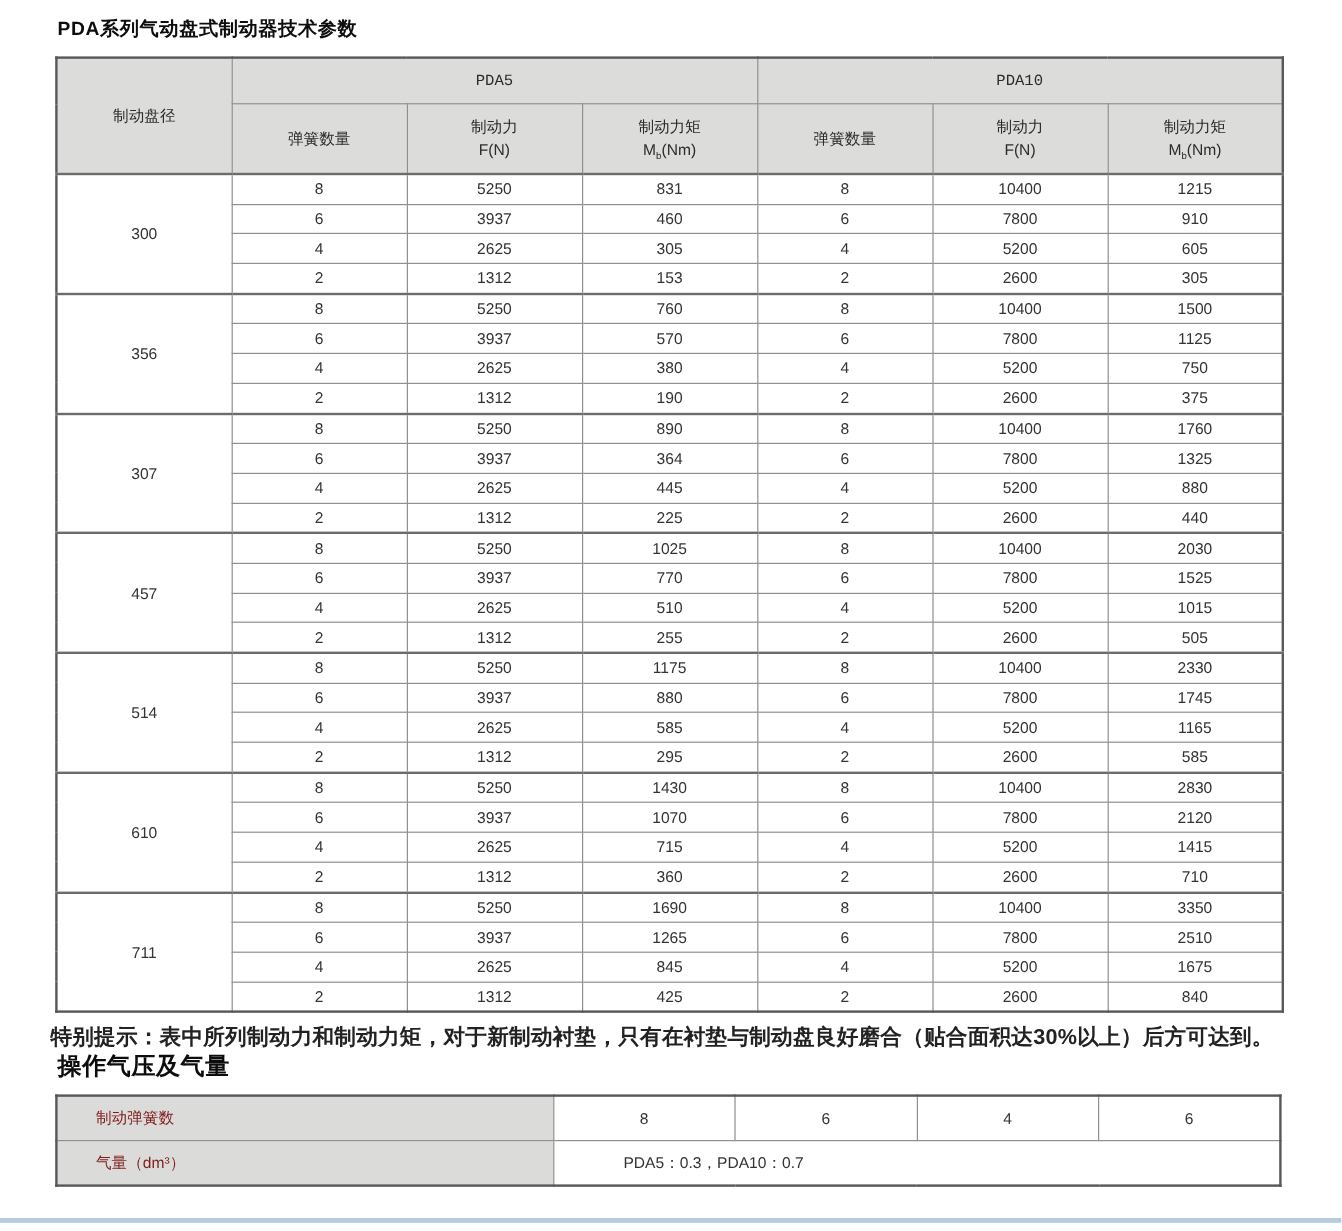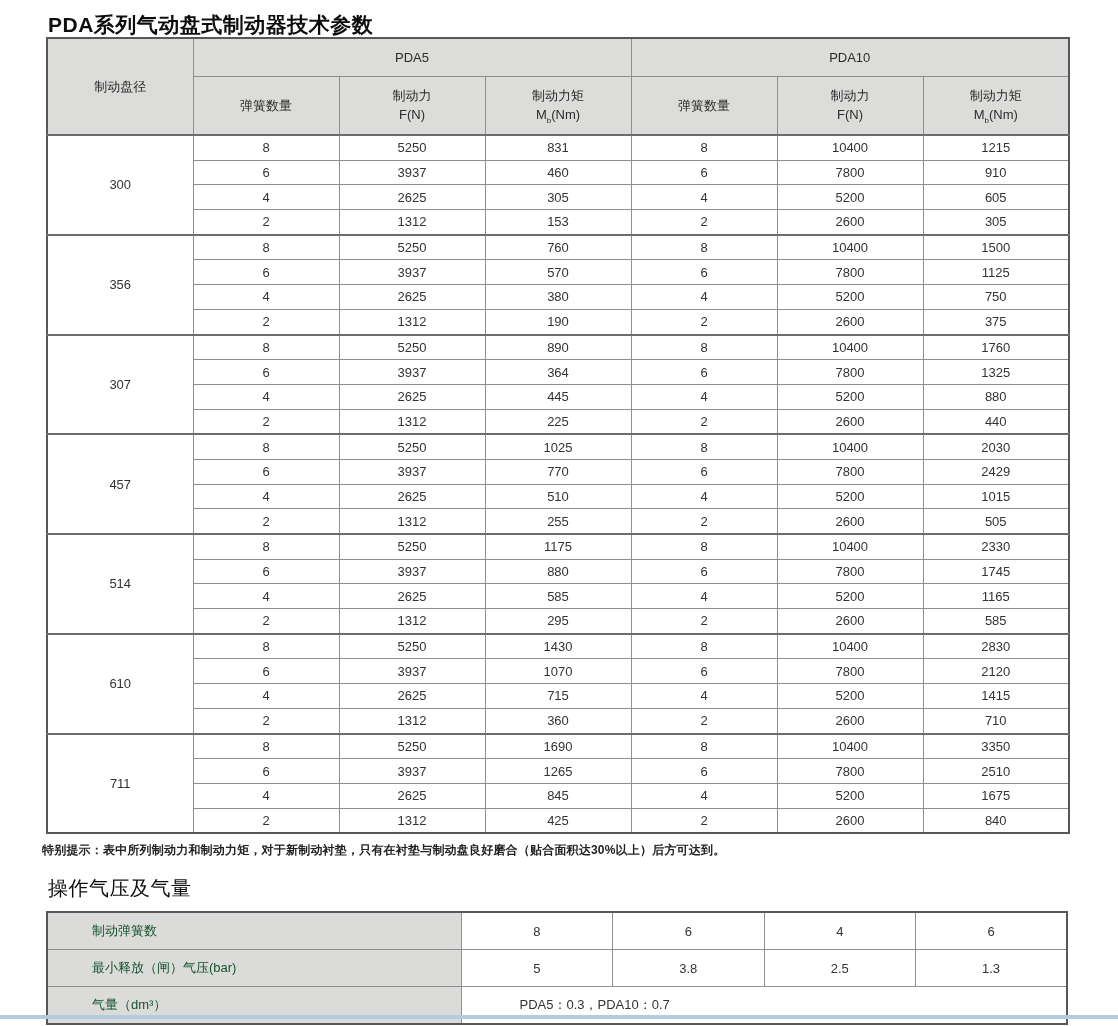--- a/index.html
+++ b/index.html
@@ -2,60 +2,60 @@
 <html><head>
 <meta charset="utf-8">
 <style>
   html,body{margin:0;padding:0;}
   body{
     width:1118px;height:1026px;position:relative;background:#ffffff;
     font-family:"Liberation Sans",sans-serif;color:#333;overflow:hidden;
   }
   .page{padding:13px 0 0 46px;}
   h1.sec-title{
-    font-size:21px;line-height:24px;font-weight:bold;color:#0d0d0d;
-    margin:0 0 0 2px;letter-spacing:.5px;
+    font-size:16px;line-height:24px;font-weight:bold;color:#0d0d0d;
+    margin:0 0 10px 2px;letter-spacing:.5px;
   }
   h2.sec-title{
-    font-size:20px;line-height:23px;font-weight:normal;color:#0d0d0d;
-    margin:18px 0 11px 2px;letter-spacing:.5px;
+    font-size:20px;line-height:23px;font-weight:bold;color:#0d0d0d;
+    margin:2px 0 11px 2px;letter-spacing:.5px;
   }
   
   table.spec{
     border-collapse:collapse;table-layout:fixed;width:1024px;
     border:2px solid #58585a;
   }
   table.spec th,table.spec td{
     border:1px solid #8f8f8f;text-align:center;vertical-align:middle;
     font-size:13px;color:#333;padding:0;font-weight:normal;
   }
   table.spec thead th{background:#dcdcda;color:#2b2b2b;}
-  table.spec thead tr.hrow1 th{height:37px;}
+  table.spec thead tr.hrow1 th{height:37px;font-family:Liberation Mono, monospace;}
   table.spec thead tr.hrow2 th{height:57px;}
   table.spec thead{border-bottom:2px solid #58585a;}
   table.spec tbody td{height:23.7px;line-height:1;}
   table.spec tbody tr.group-start td{border-top:2px solid #6c6c6e;}
   table.spec .l{display:block;line-height:1.45;}
   table.spec sub{font-size:8px;line-height:1;}
   
   p.note{
-    margin:8px 0 0 -4px;font-size:12px;font-weight:bold;color:#222;
+    margin:8px 0 0 -4px;font-size:18px;font-weight:bold;color:#222;
     letter-spacing:.2px;
   }
   
   table.press{
     border-collapse:collapse;table-layout:fixed;width:1022px;
     border:2px solid #58585a;
   }
   table.press td{
     border:1px solid #8f8f8f;font-size:13px;color:#333;height:36px;
     text-align:center;vertical-align:middle;padding:0;
   }
   table.press td.label{
-    background:#dbdbd9;text-align:left;padding-left:44px;color:#14532d;
+    background:#dbdbd9;text-align:left;padding-left:32px;color:#7f1d1d;
   }
   table.press td.span-val{text-align:left;padding-left:58px;}
   .bottom-line{
     position:absolute;left:0;top:1015px;width:1118px;height:4px;
     background:#b5cbdf;
   }
 </style>
 </head>
 <body>
 
@@ -208,21 +208,21 @@
           <td>8</td>
           <td>10400</td>
           <td>2030</td>
         </tr>
         <tr>
           <td>6</td>
           <td>3937</td>
           <td>770</td>
           <td>6</td>
           <td>7800</td>
-          <td>2429</td>
+          <td>1525</td>
         </tr>
         <tr>
           <td>4</td>
           <td>2625</td>
           <td>510</td>
           <td>4</td>
           <td>5200</td>
           <td>1015</td>
         </tr>
         <tr>
@@ -349,27 +349,20 @@
     </colgroup>
     <tbody id="press-body">
         <tr>
           <td class="label">制动弹簧数</td>
           <td>8</td>
           <td>6</td>
           <td>4</td>
           <td>6</td>
         </tr>
         <tr>
-          <td class="label">最小释放（闸）气压(bar)</td>
-          <td>5</td>
-          <td>3.8</td>
-          <td>2.5</td>
-          <td>1.3</td>
-        </tr>
-        <tr>
           <td class="label">气量（dm³）</td>
           <td colspan="4" class="span-val">PDA5：0.3，PDA10：0.7</td>
         </tr>
       </tbody>
   </table>
 
 </div>
 
 <div class="bottom-line"></div>
 

